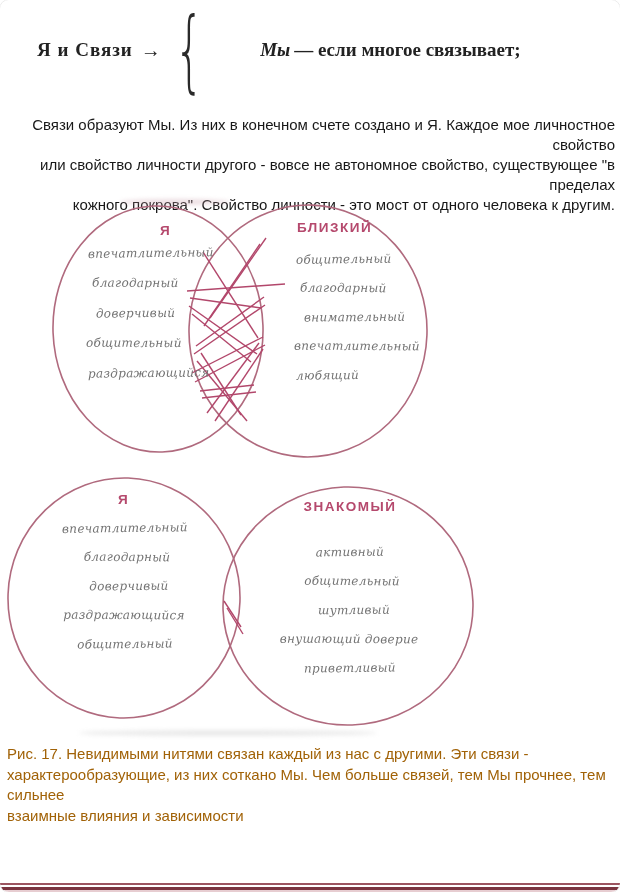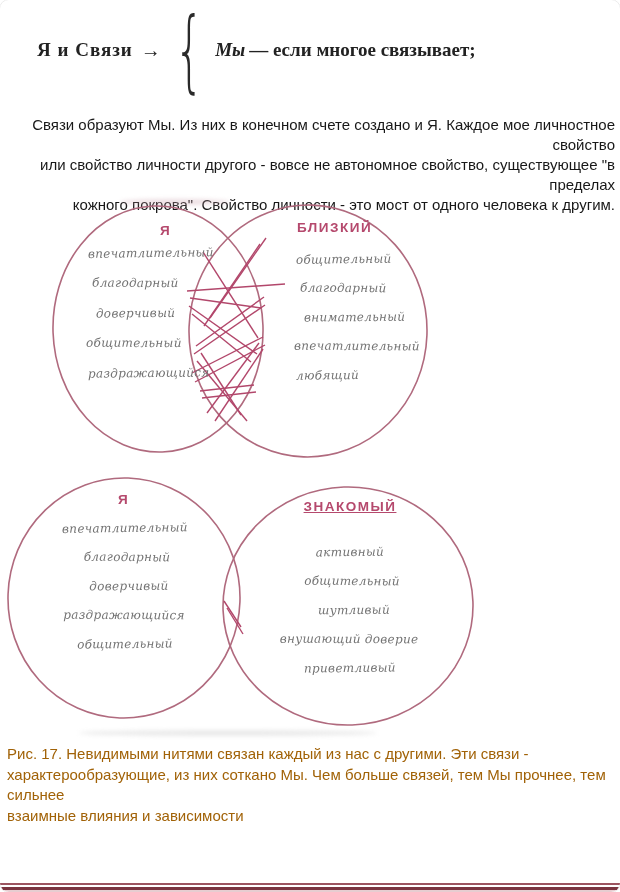--- a/index.html
+++ b/index.html
@@ -8,21 +8,21 @@
     overflow:hidden; border-radius:9px; outline:1px solid #ececec;
     font-family:"Liberation Sans", sans-serif; color:#141414;
   }
   
   .formula{position:absolute; left:37px; top:12px; display:flex; align-items:center;
     font-family:"Liberation Serif", serif; font-size:19px; font-weight:600; color:#222;}
   .formula .subject{letter-spacing:1px;}
   .formula .arrow{margin:0 4px 0 8px; font-weight:400; font-size:20px;}
   .formula .brace{font-family:"DejaVu Sans", sans-serif; font-size:76px; font-weight:200;
     transform:scale(.62,1.18); transform-origin:center; line-height:76px; color:#2a2a2a; margin-right:2px;}
-  .formula .cases{display:flex; flex-direction:column;}
+  .formula .cases{display:flex; flex-direction:column;margin-left:45px;}
   .formula .case{height:43px; display:flex; align-items:center; white-space:nowrap;}
   .formula .lead{font-style:italic; margin-right:4px;}
   
   .para{position:absolute; left:7px; top:115px; width:608px; font-size:15px; line-height:20px;
     white-space:pre-line; color:#181818;text-align:right;}
   .caption{position:absolute; left:7px; top:744px; width:610px; font-size:15px; line-height:20.5px;
     white-space:pre-line; color:#a16207;}
   
   svg.overlay{position:absolute; left:0; top:0; pointer-events:none;}
   .circle-label{position:absolute; font-weight:bold; font-size:13.5px; letter-spacing:1.5px;
@@ -121,21 +121,21 @@
 
   <div class="hand col-r1" style="left:296px; top:252px;">
     <span class="w">общительный</span>
     <span class="w">благодарный</span>
     <span class="w">внимательный</span>
     <span class="w">впечатлительный</span>
     <span class="w">любящий</span>
   </div>
 
   <div class="circle-label" style="left:118px; top:492px;">Я</div>
-  <div class="circle-label" style="left:245px; top:499px; width:210px; text-align:center;text-decoration:underline;">ЗНАКОМЫЙ</div>
+  <div class="circle-label" style="left:245px; top:499px; width:210px; text-align:center;">ЗНАКОМЫЙ</div>
 
   <div class="hand col-c" style="left:20px; top:521px; width:210px;">
     <span class="w">впечатлительный</span>
     <span class="w">благодарный</span>
     <span class="w">доверчивый</span>
     <span class="w">раздражающийся</span>
     <span class="w">общительный</span>
   </div>
 
   <div class="hand col-c" style="left:245px; top:545px; width:210px;">

